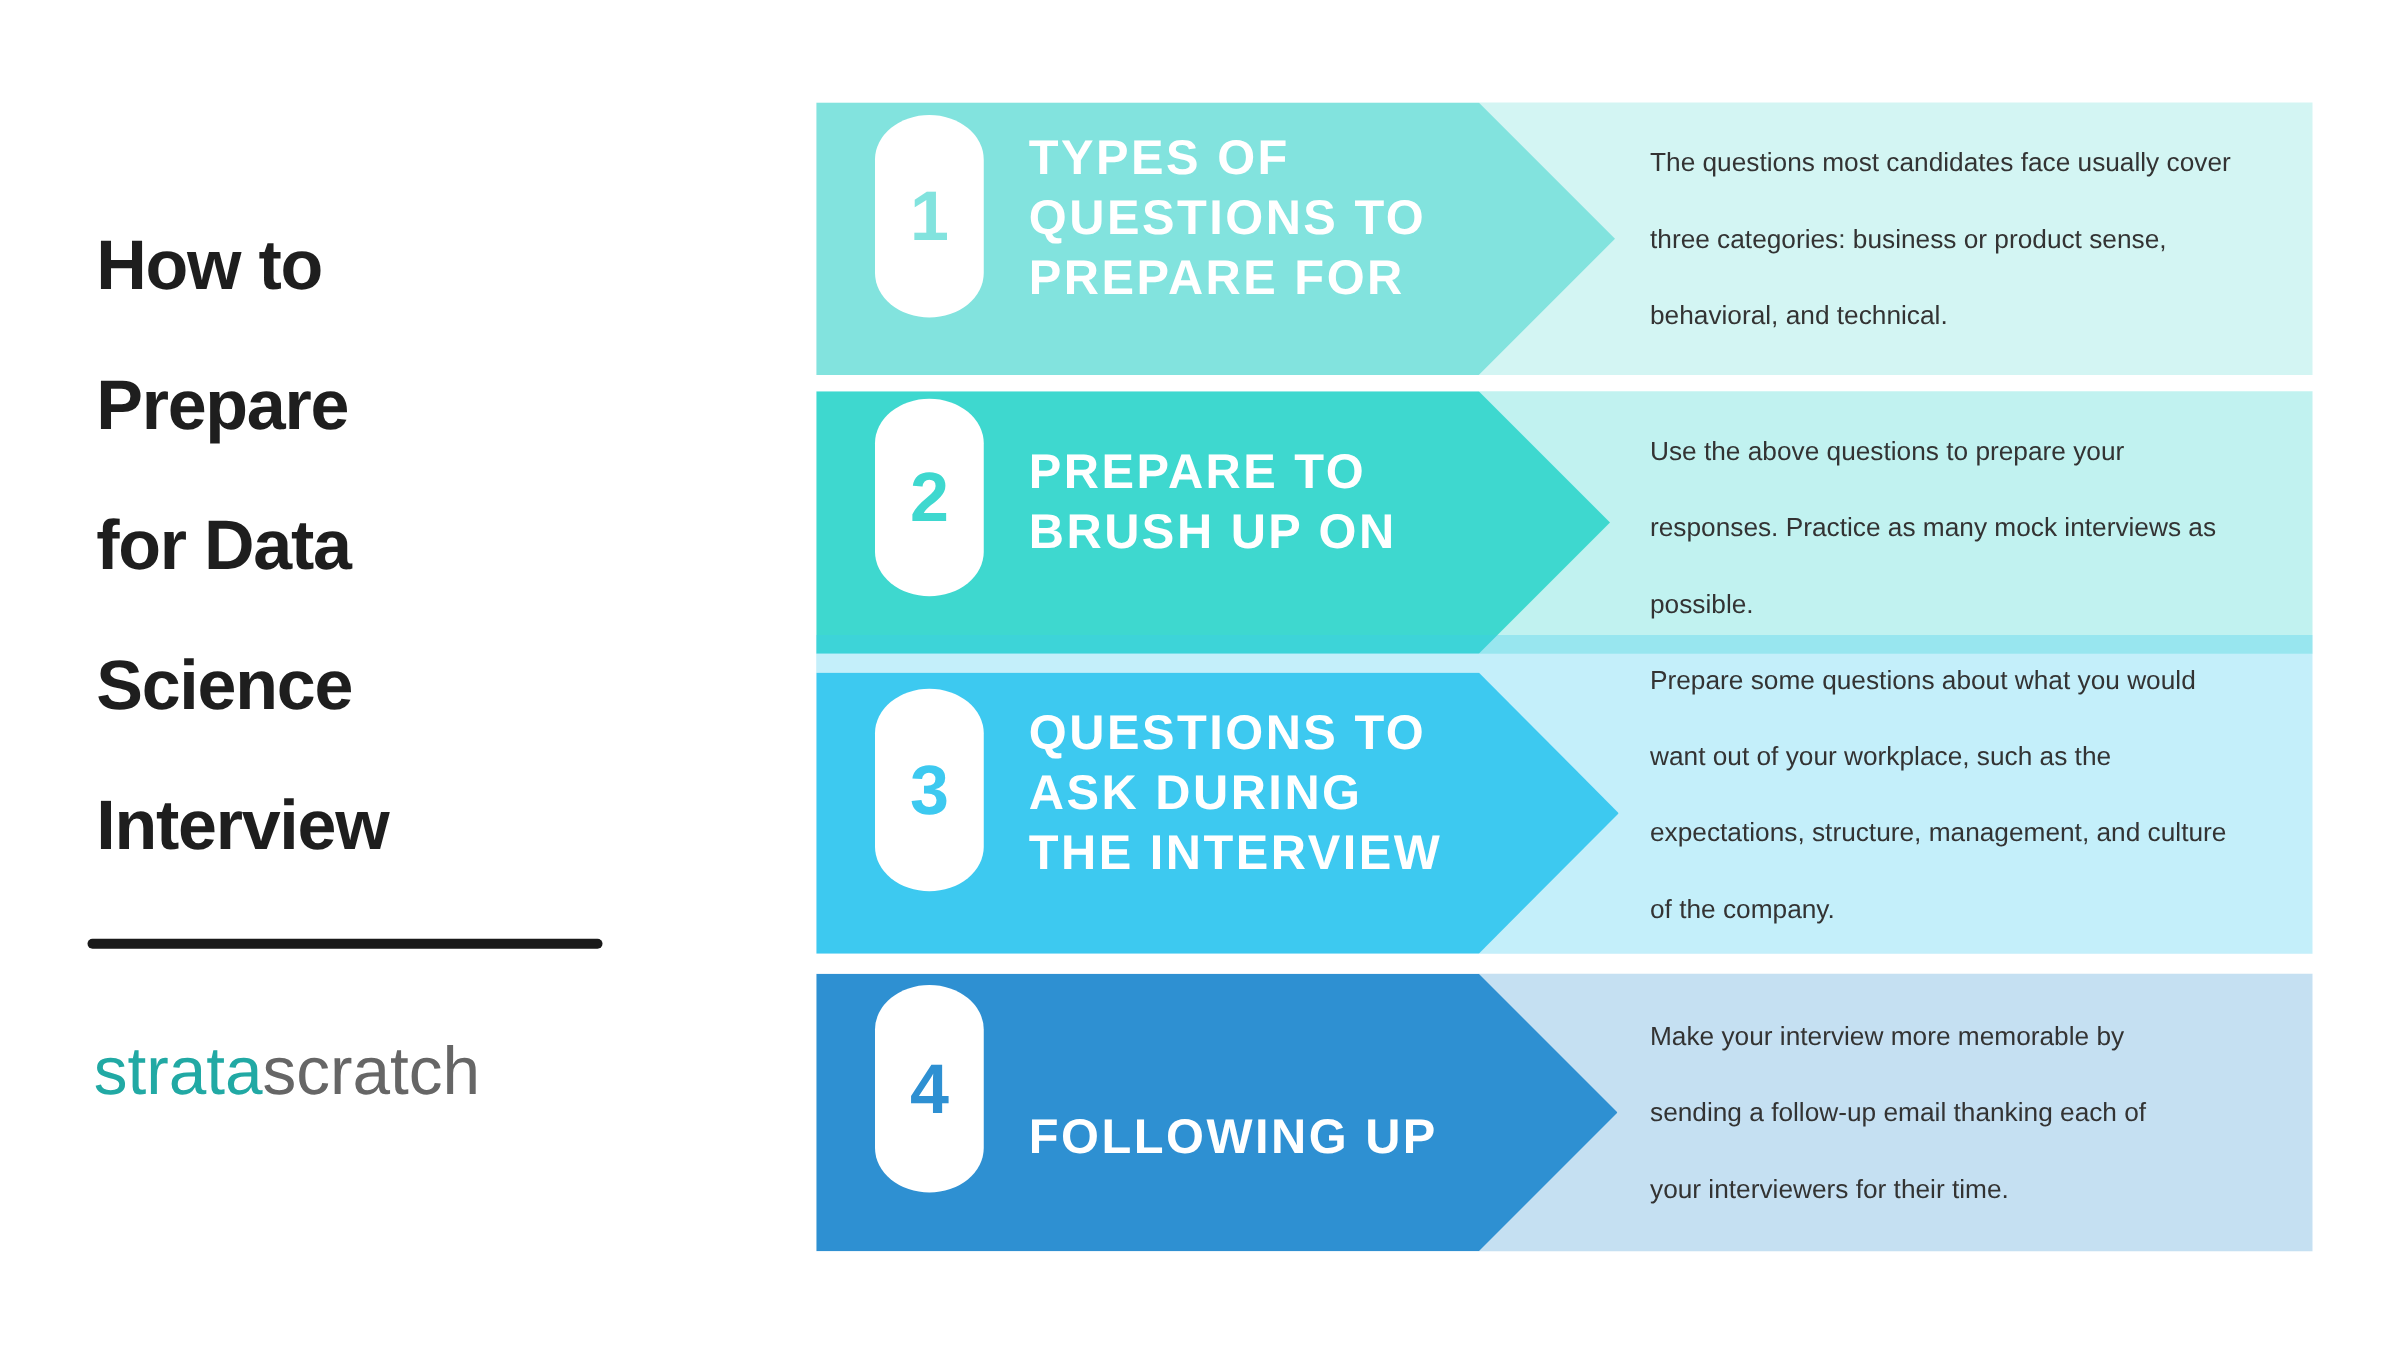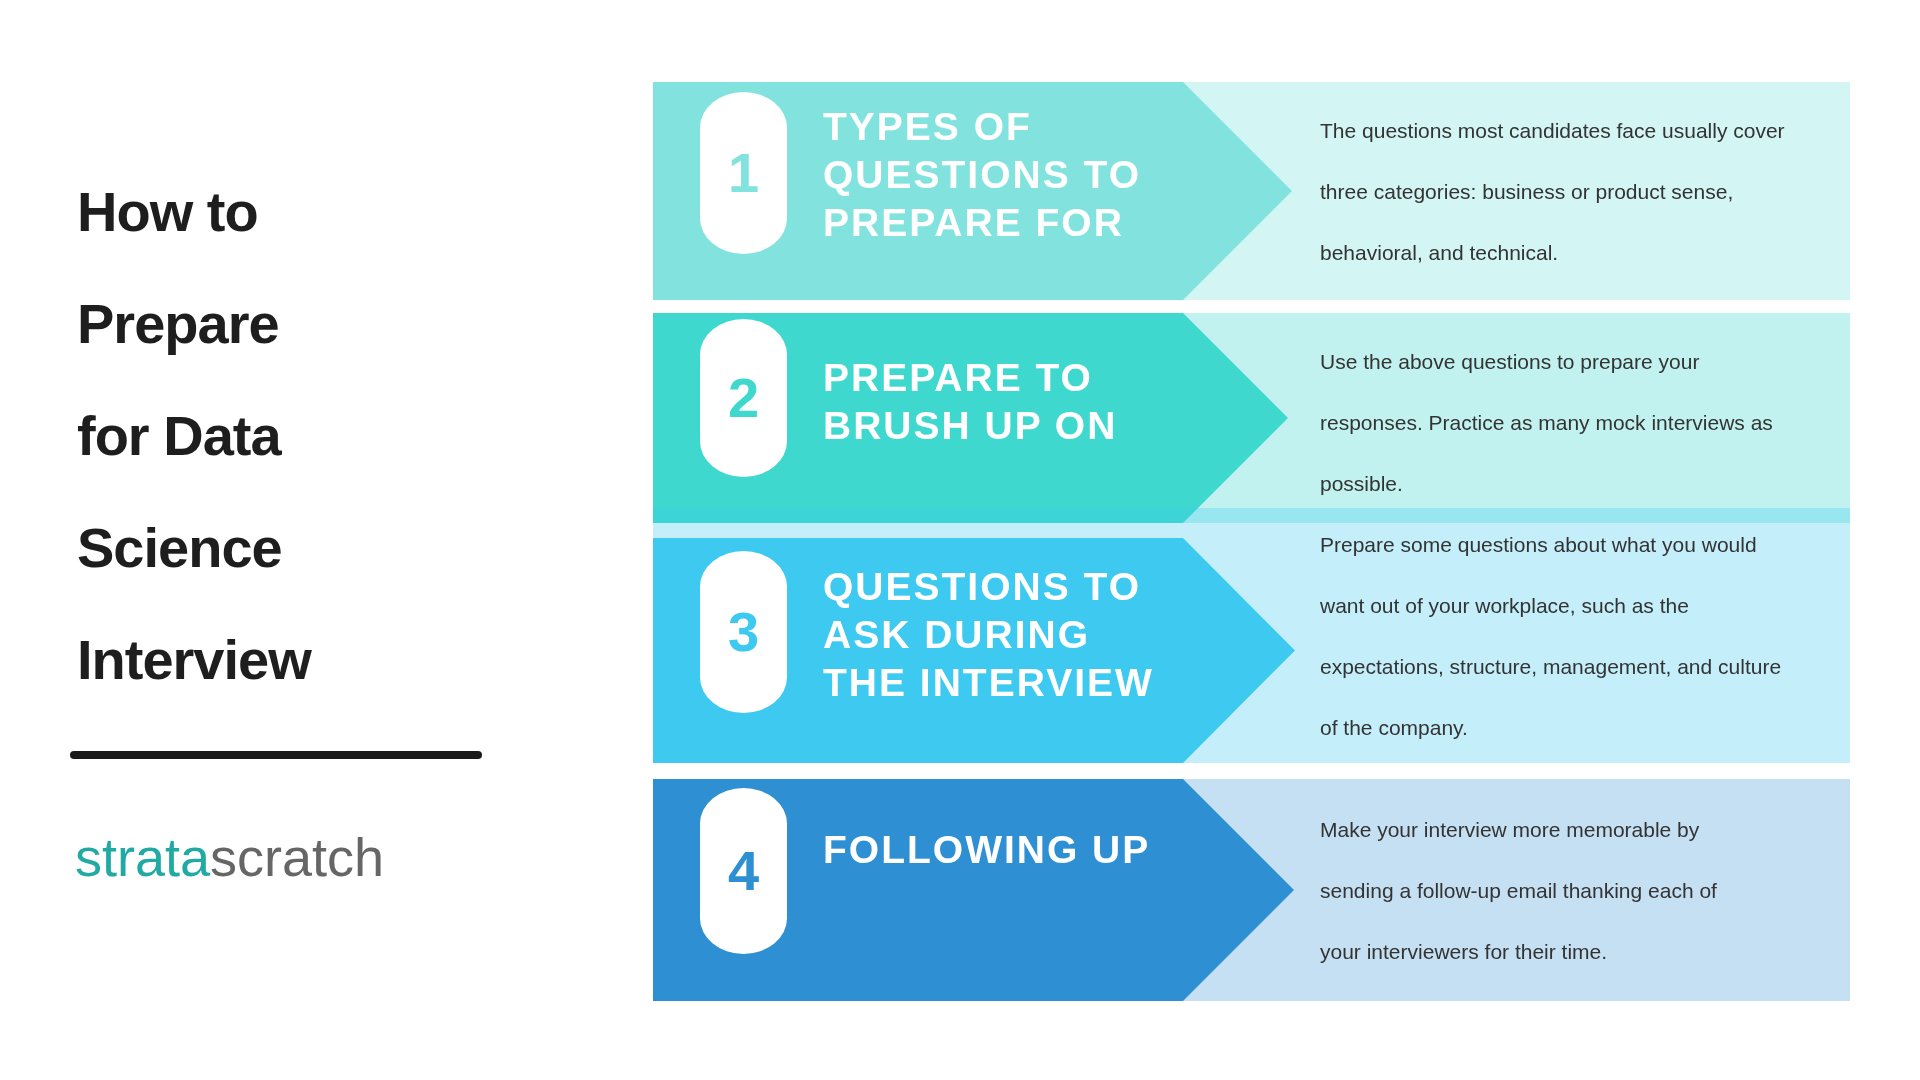--- a/index.html
+++ b/index.html
@@ -79,21 +79,21 @@
     clip-path:polygon(0 0,530px 0,100% 50%,530px 100%,0 100%);}
   .row3 .badge {top:551px;height:162px;}
   .row3 .heading{top:522px;height:225px;}
   .row3 .desc  {top:508px;height:255px;}
 
   
   .row4 .panel {top:779px;height:222px;}
   .row4 .banner{top:779px;height:222px;width:641px;
     clip-path:polygon(0 0,530px 0,100% 50%,530px 100%,0 100%);}
   .row4 .badge {top:788px;height:166px;}
-  .row4 .heading{top:739px;height:222px;}
+  .row4 .heading{top:799px;height:222px;}
   .row4 .desc  {top:779px;height:222px;width:440px;}
 </style>
 </head>
 <body style="--bg: #FFFFFF; --title: #1E1E1E; --divider: #1A1A1A; --headingc: #FFFFFF; --descc: #333333; --logo1: #21A9A4; --logo2: #666666;">
 
 <div class="canvas">
 
   <div class="title">How to
 Prepare
 for Data

